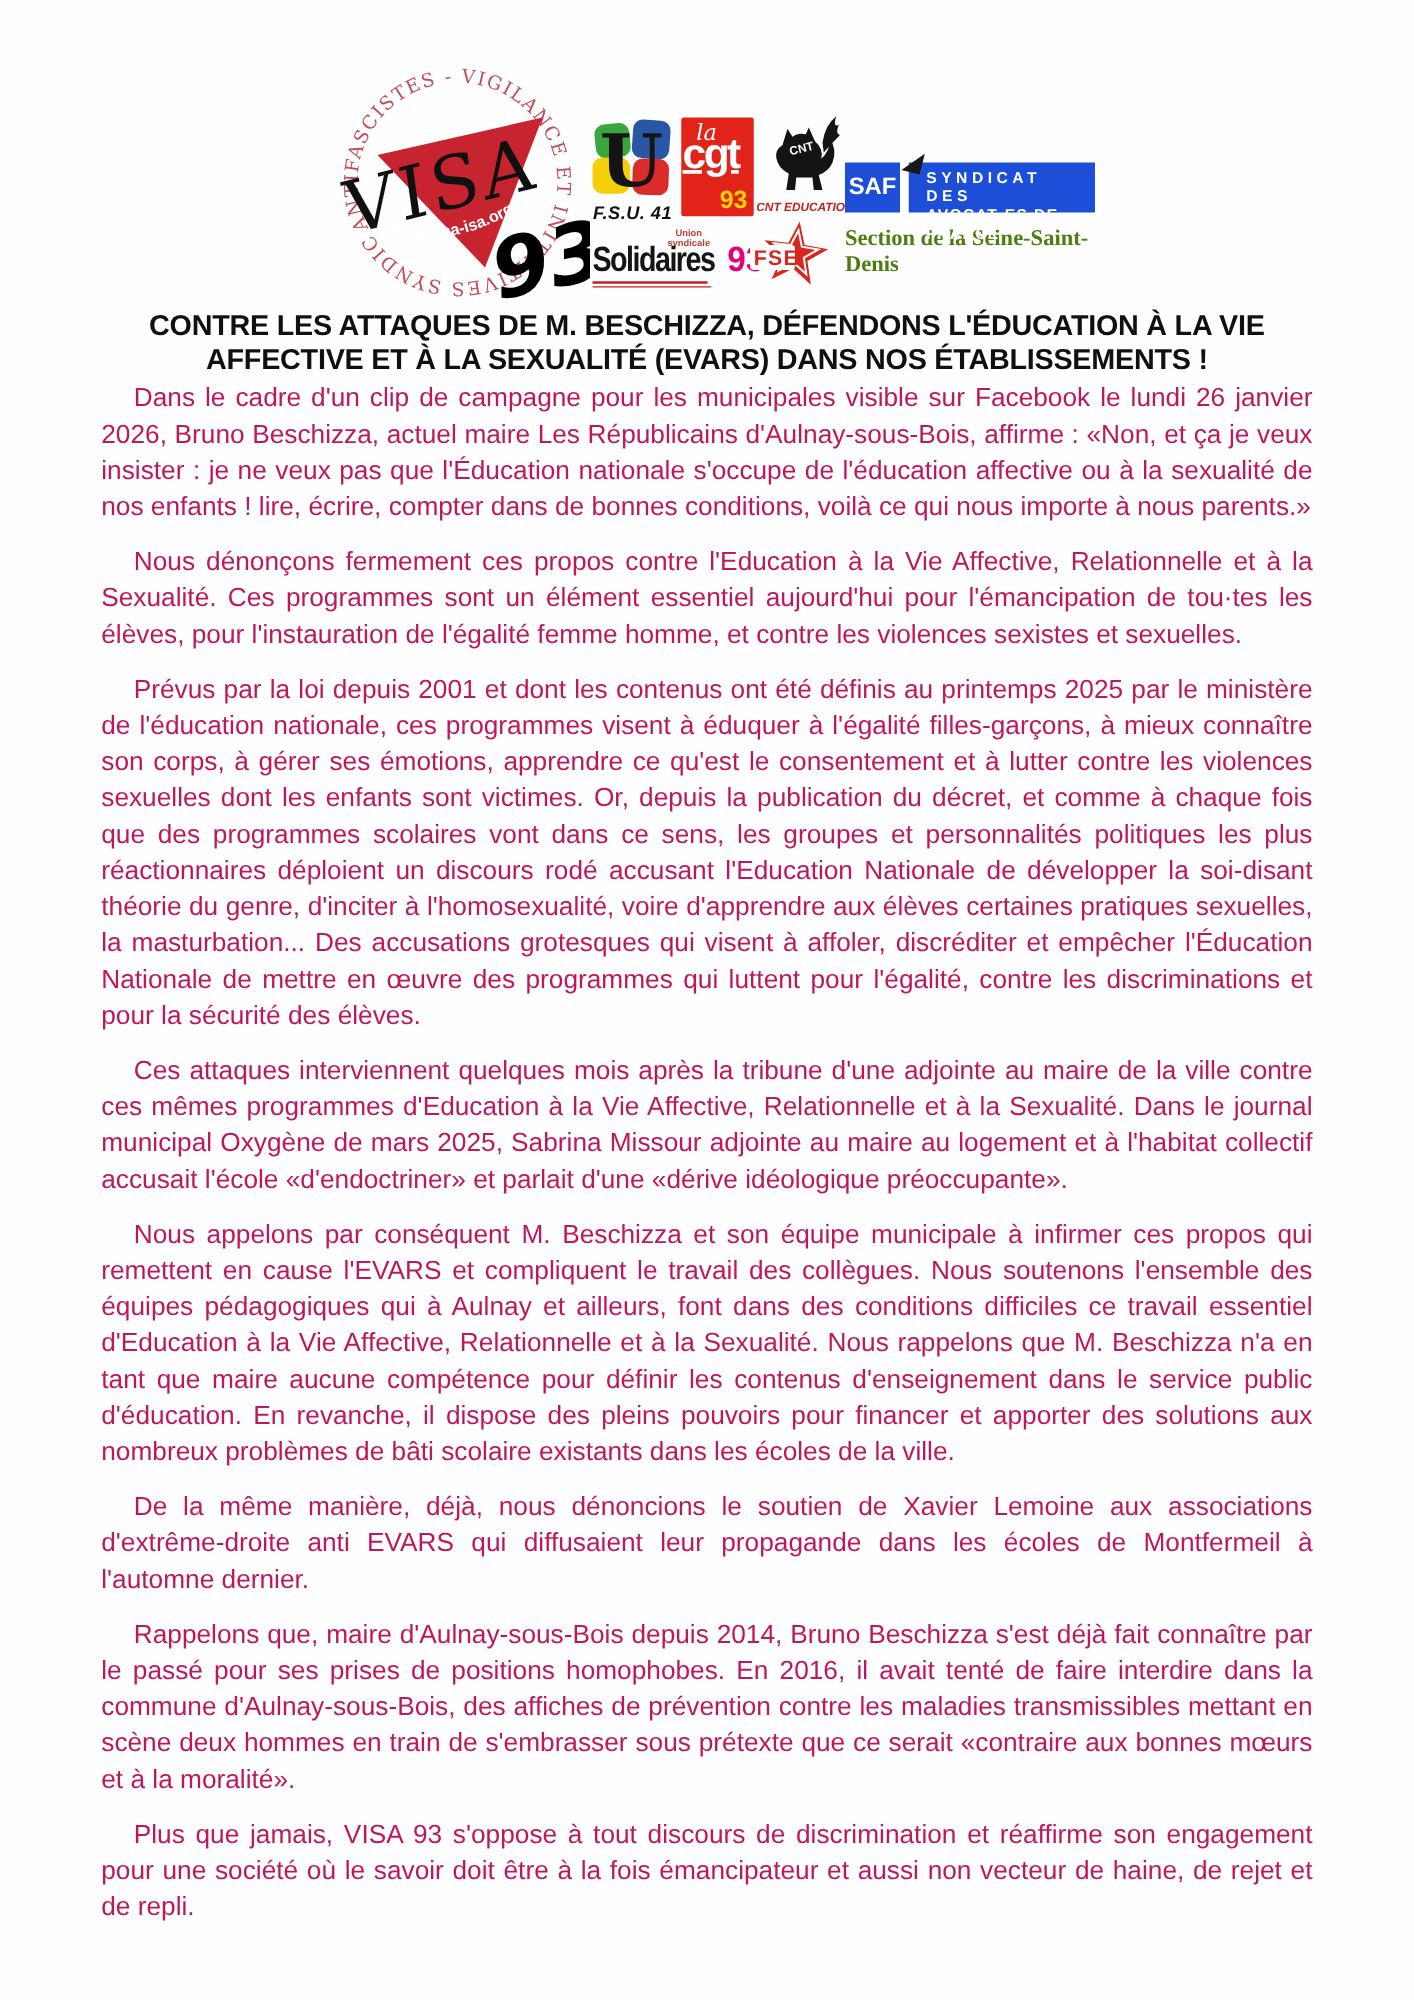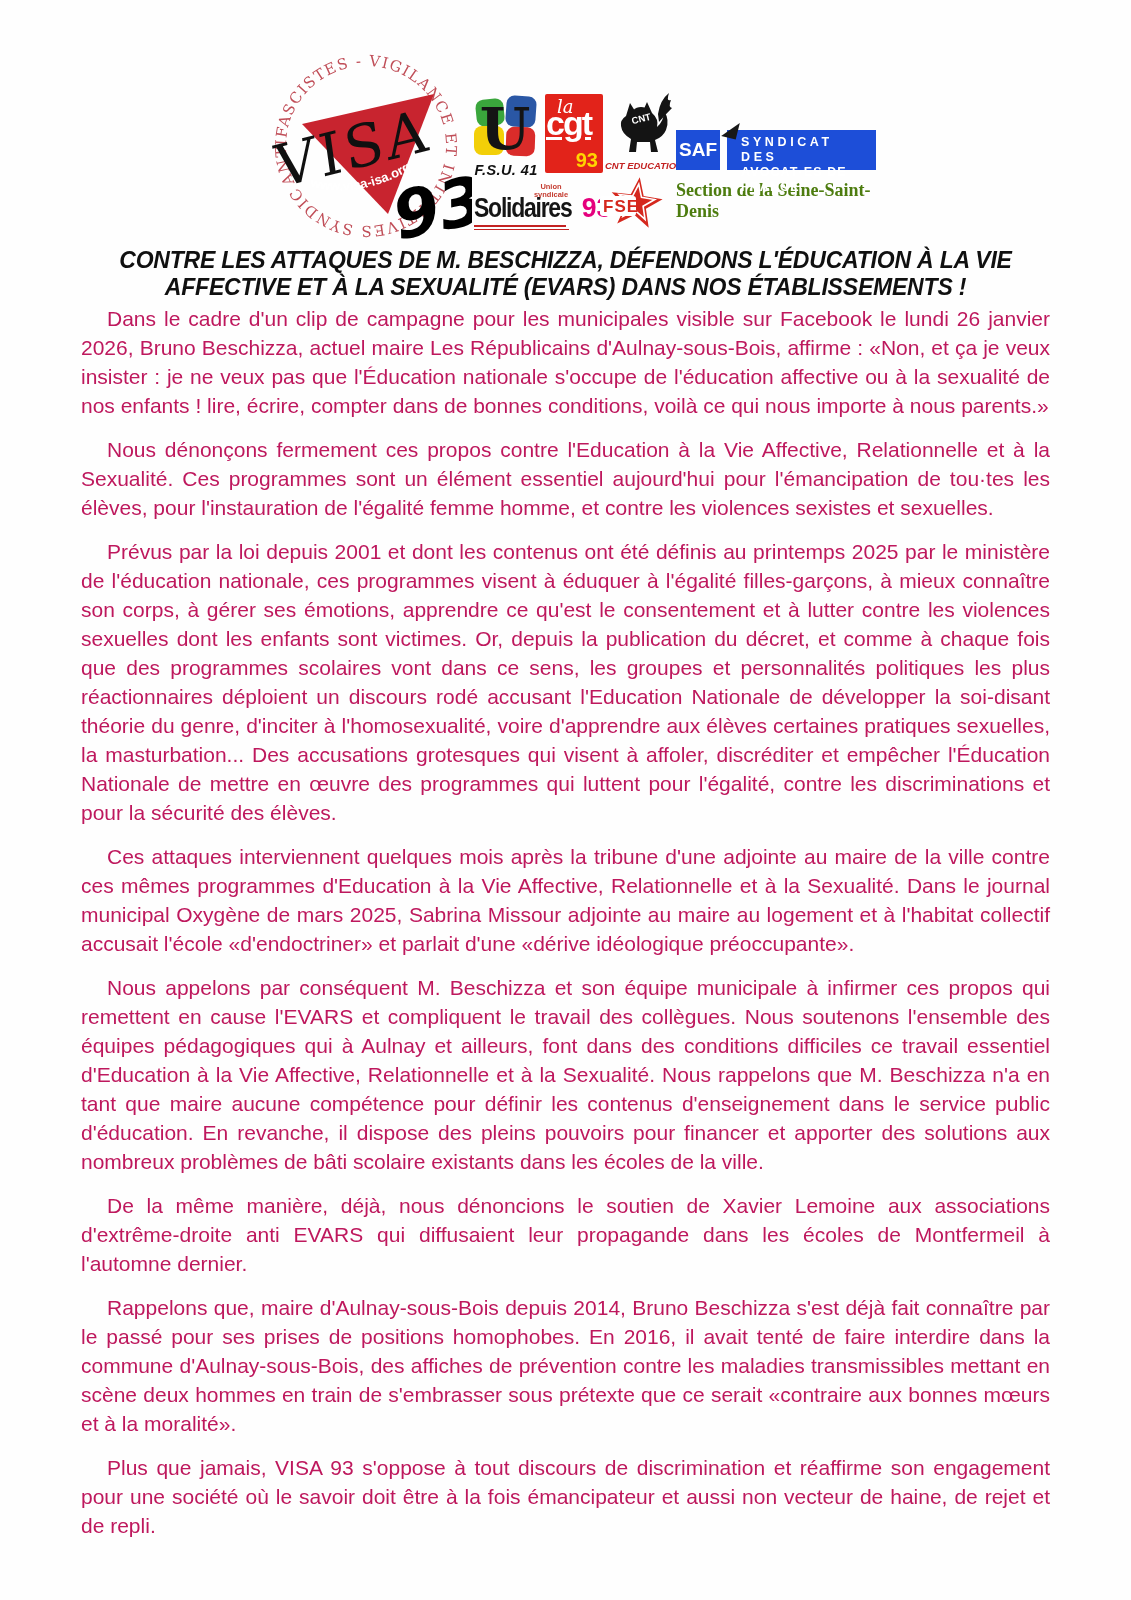--- a/index.html
+++ b/index.html
@@ -36,21 +36,21 @@
   .sol-row{margin-top:10px;white-space:nowrap;}
   .sol-name{display:inline-block;font-size:28px;font-weight:bold;letter-spacing:-1.5px;transform:scaleX(.82);transform-origin:left;color:#151515;}
   .sol-93{display:inline-block;font-size:28px;font-weight:bold;color:#e5007d;margin-left:-12px;transform:scaleX(.95);}
   .sol-underline{width:92px;height:2px;background:#c32222;margin-top:1px;}
   .sol-underline.thin{height:1px;margin-top:2px;width:95px;}
   .fse{position:absolute;left:598px;top:176px;}
   
   .doc-title{
     position:absolute;top:247px;left:0;width:100%;
     text-align:center;font-weight:bold;font-size:23px;line-height:26.5px;
-    letter-spacing:-.2px;color:#101010;margin:0;font-style:italic;
+    letter-spacing:-.2px;color:#101010;margin:0;
   }
   .doc-title span{display:block;}
   .doc-body{
     position:absolute;top:304px;left:81px;width:969px;
     font-size:21px;line-height:29px;text-align:justify;color:#be185d;
   }
   .doc-body p{margin:0 0 15px;text-indent:26px;}
   .dateline{text-align:right;margin-top:27px;padding-right:8px;}
 </style>
 </head>

